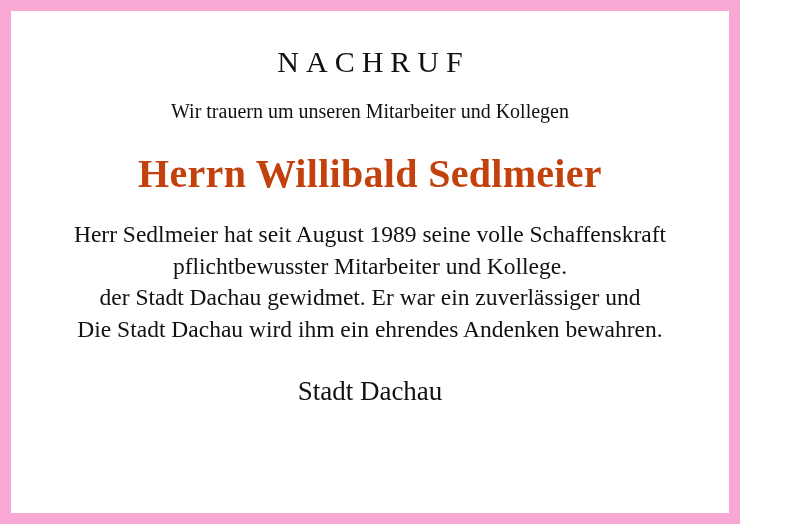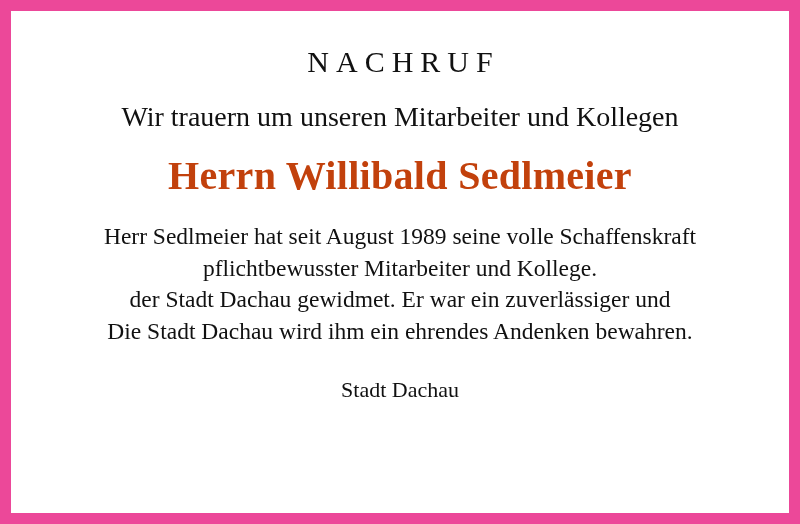--- a/index.html
+++ b/index.html
@@ -9,23 +9,23 @@
   }
   body {
     width: 800px;
     height: 524px;
     font-family: "Liberation Serif", serif;
     color: #111111;
     overflow: hidden;
   }
   .obituary-frame {
     box-sizing: border-box;
-    width: 800px;
+    width: 740px;
     height: 524px;
-    border: 11px solid #ec4899;
+    border: 11px solid #f9a8d4;
     background: #ffffff;
     display: flex;
     flex-direction: column;
     align-items: center;
   }
   .inner {
     box-sizing: border-box;
     width: 100%;
     height: 100%;
     padding: 34px 30px 20px 30px;
@@ -37,24 +37,24 @@
   .heading {
     font-family: "Liberation Serif", serif;
     font-size: 30px;
     letter-spacing: 7px;
     font-weight: 400;
     color: #111111;
     margin-bottom: 20px;
     padding-left: 7px;
   }
   .lead {
-    font-size: 28px;
+    font-size: 20px;
     line-height: 1.25;
     color: #111111;
-    margin-bottom: 12px;
+    margin-bottom: 20px;
   }
   .name {
     font-size: 40px;
     font-weight: 700;
     letter-spacing: 0.3px;
     color: #c2410c;
     margin: 6px 0 22px 0;
     white-space: nowrap;
   }
   .body-block {
@@ -62,21 +62,21 @@
     line-height: 1.345;
     color: #111111;
     margin-bottom: 6px;
   }
   .body-block .line {
     display: block;
     white-space: nowrap;
   }
   .signature {
     margin-top: 22px;
-    font-size: 22px;
+    font-size: 27px;
     line-height: 1.36;
     color: #111111;
   }
   .signature .org {
     display: block;
   }
   .signature .person {
     display: block;
     font-weight: 700;
     margin-top: 2px;

